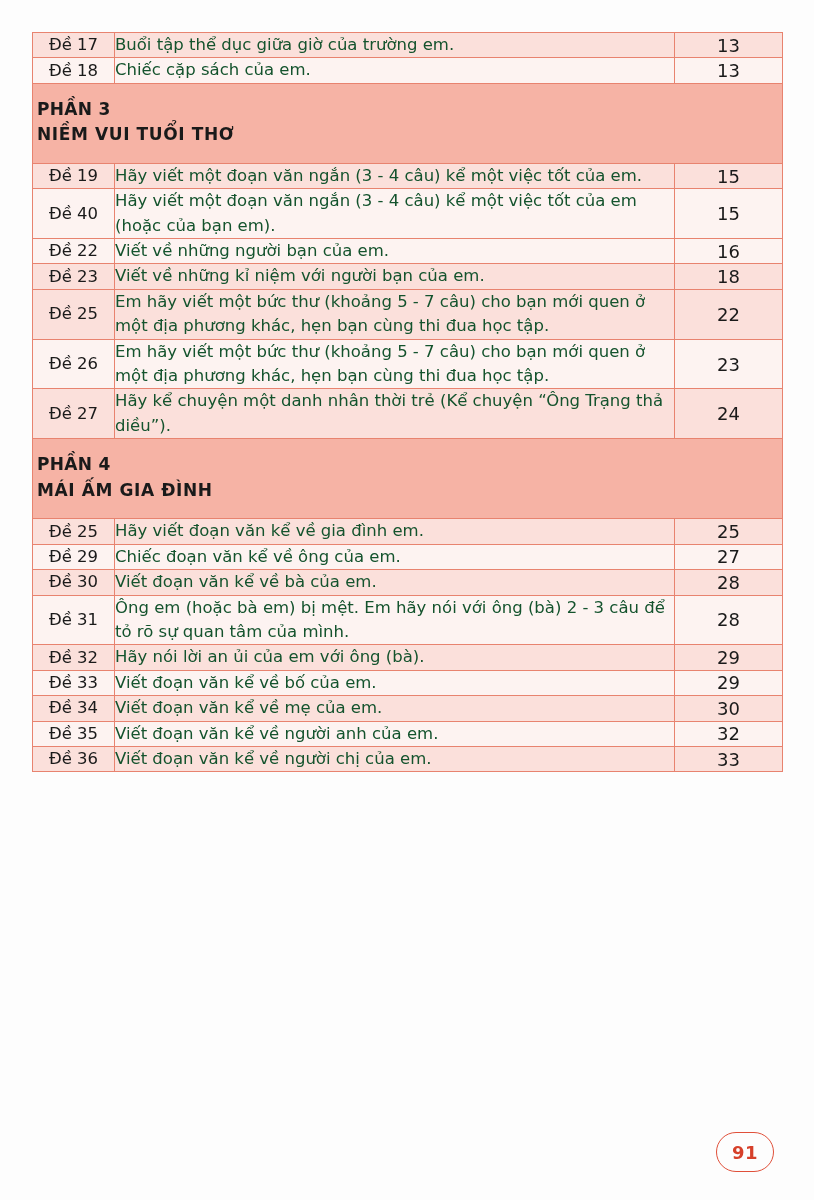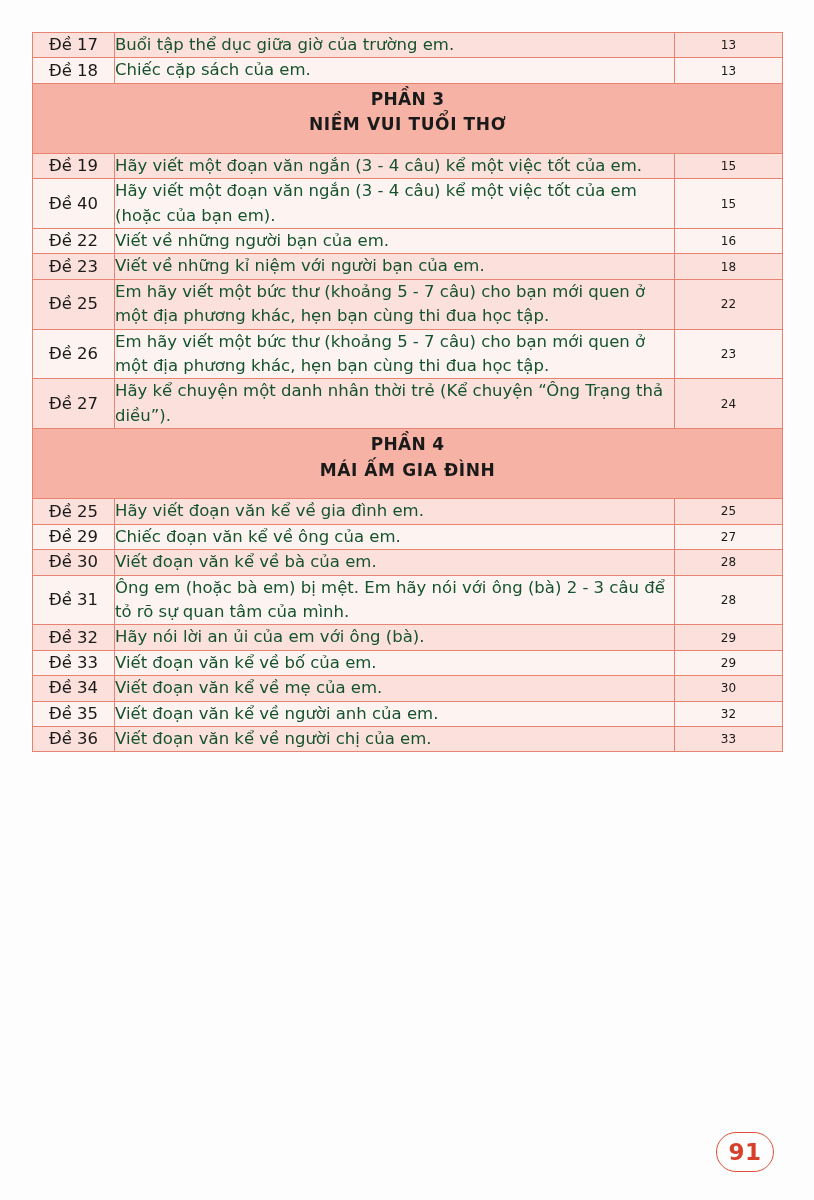--- a/index.html
+++ b/index.html
@@ -49,36 +49,36 @@
   }
   .cell-title {
     text-align: left;
     font-size: 16.5px;
     color: #14532d;
     padding: 11px 14px 11px 16px;
     line-height: 1.48;
   }
   .cell-page {
     text-align: center;
-    font-size: 12px;
+    font-size: 18px;
     color: #1a1a1a;
     padding: 11px 2px;
   }
 
   tr.row-shade td {
     background: #fbe0db;
   }
   tr.row-plain td {
     background: #fdf3f1;
   }
 
   .section-row td {
     background: #f6b3a5;
-    text-align: center;
-    padding: 3px 4px 15px 4px;
+    text-align: left;
+    padding: 13px 4px 15px 4px;
   }
   .section-title {
     font-weight: bold;
     font-size: 17px;
     letter-spacing: 0.3px;
     color: #1a1a1a;
     line-height: 1.5;
   }
   .section-sub {
     font-weight: bold;
@@ -103,21 +103,21 @@
     left: 0;
     top: 0;
     width: 58px;
     height: 40px;
     border: 1.6px solid #e0503a;
     border-radius: 20px / 20px;
     box-sizing: border-box;
   }
   .badge-text {
     position: relative;
-    font-size: 23px;
+    font-size: 18px;
     font-weight: bold;
     color: #d6402a;
     letter-spacing: 0.5px;
   }
 </style>
 </head>
 <body>
 
 <div class="page">
 

